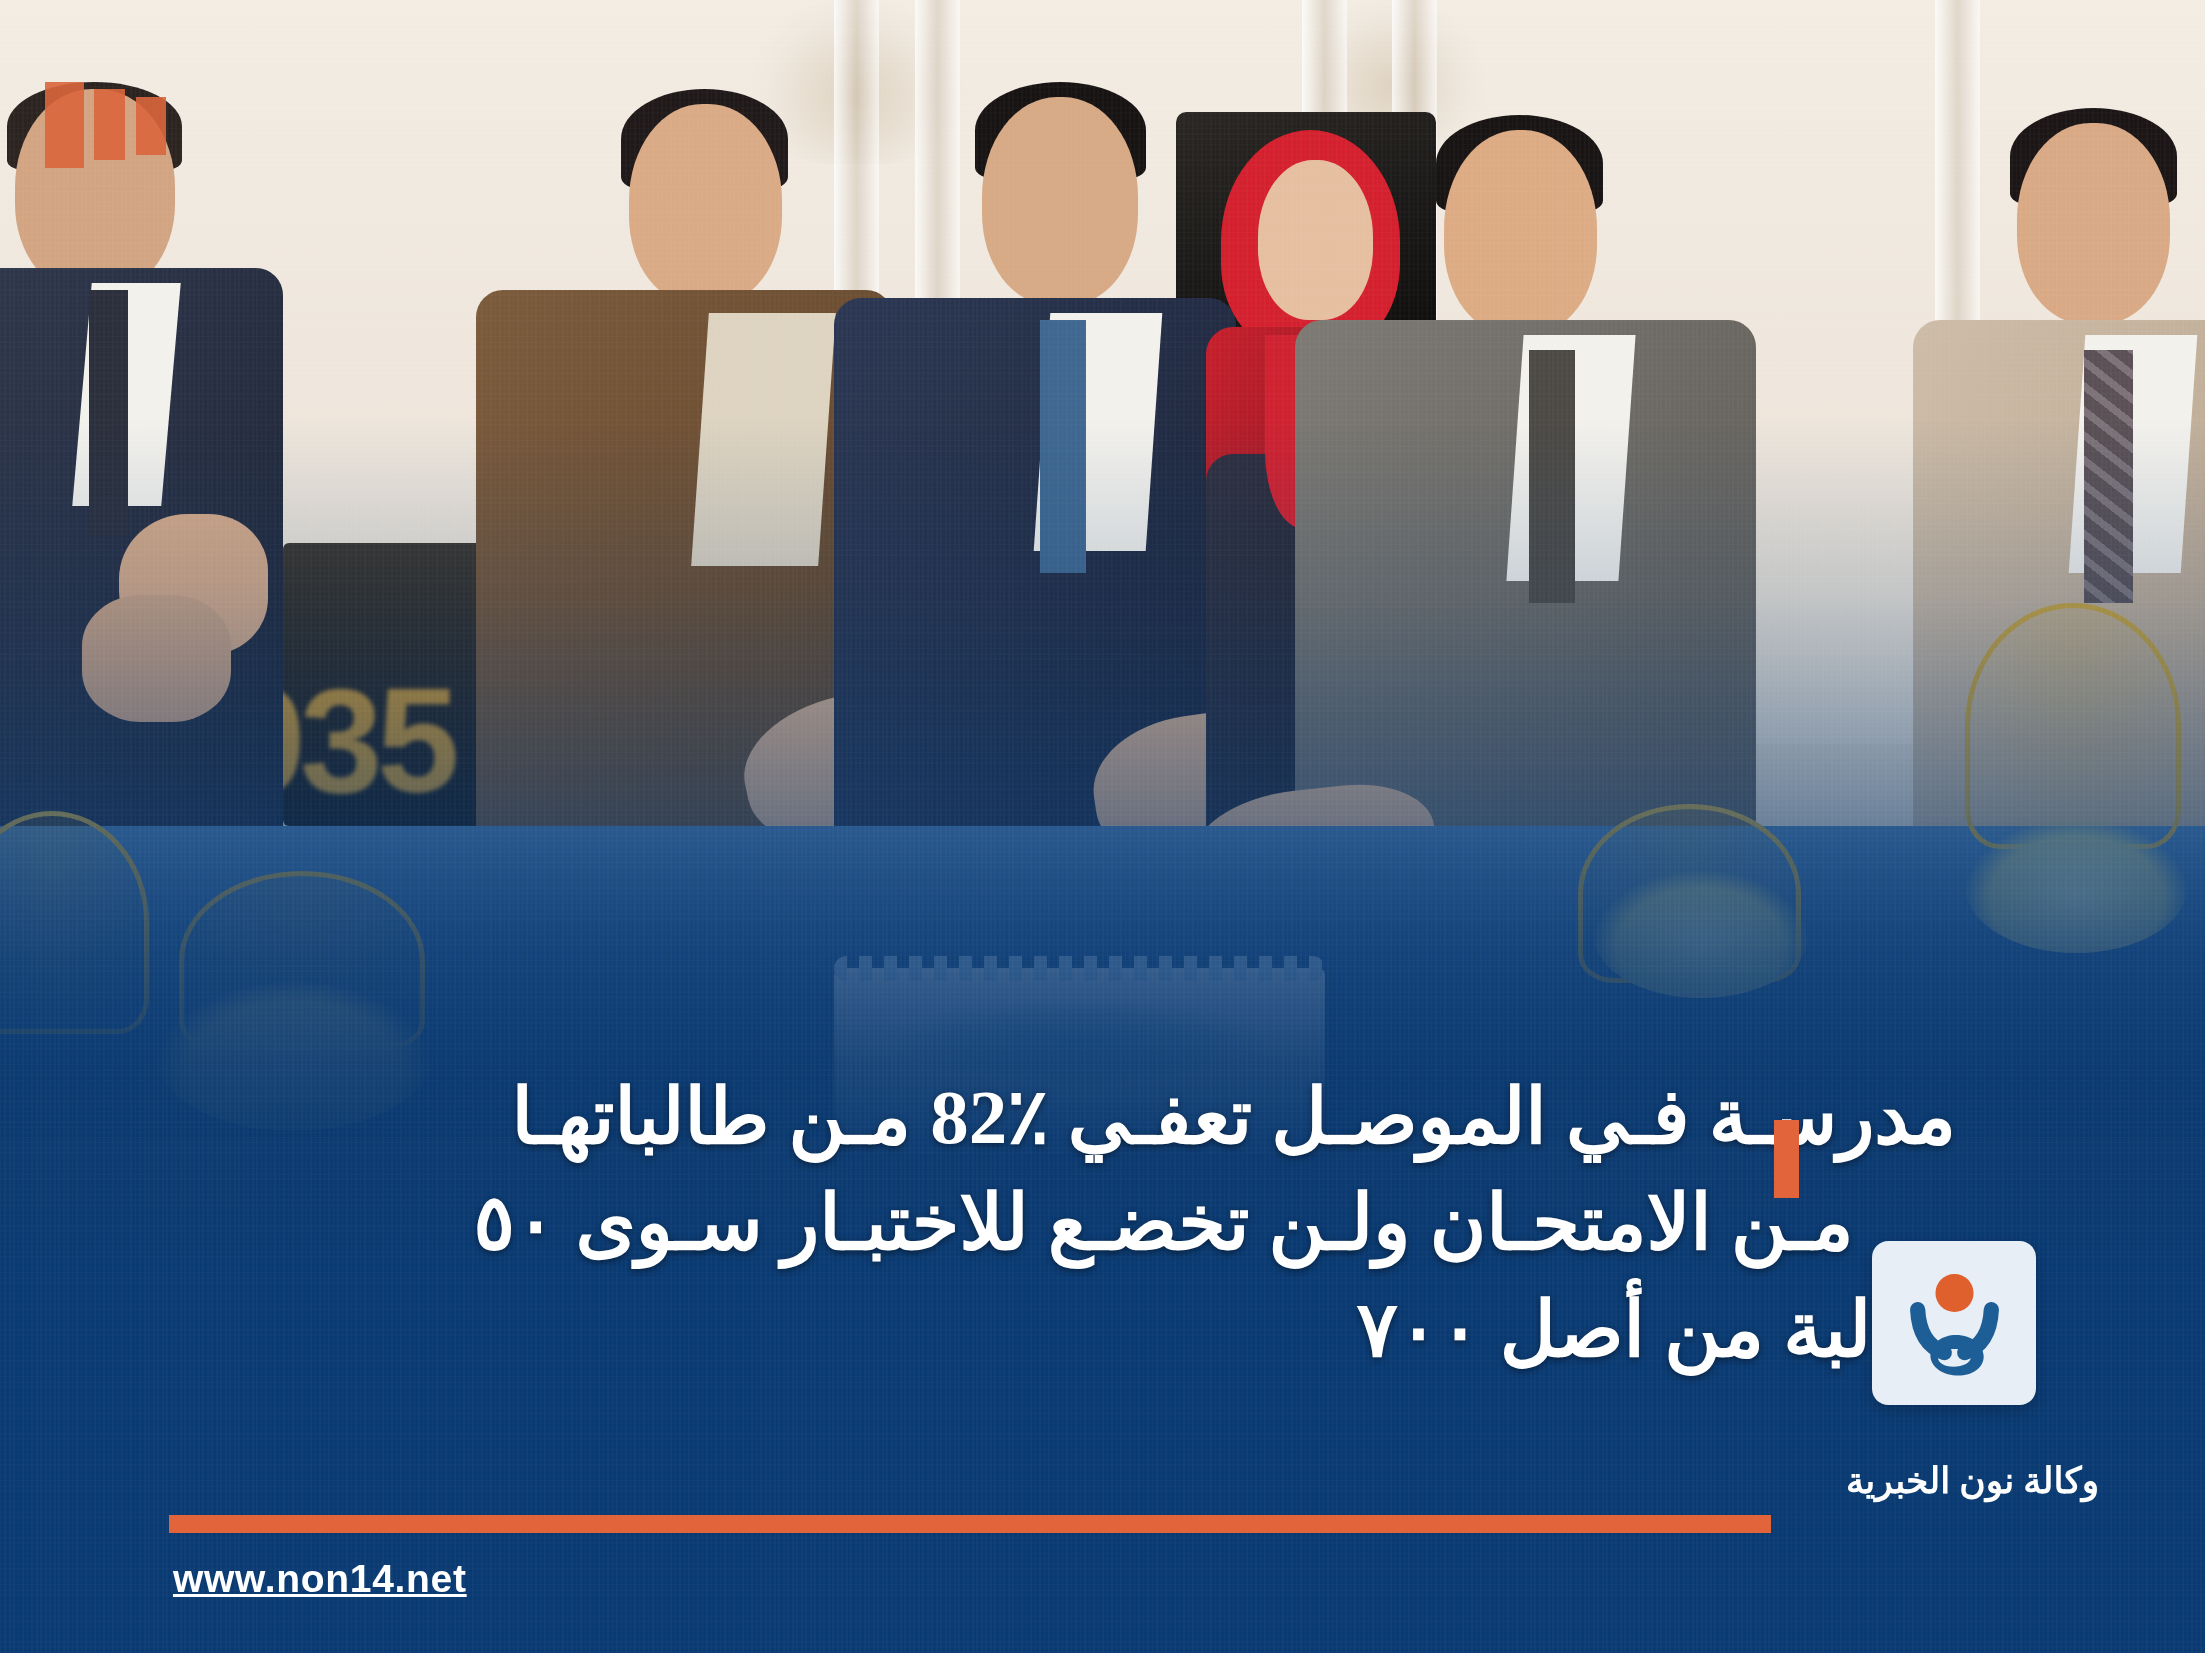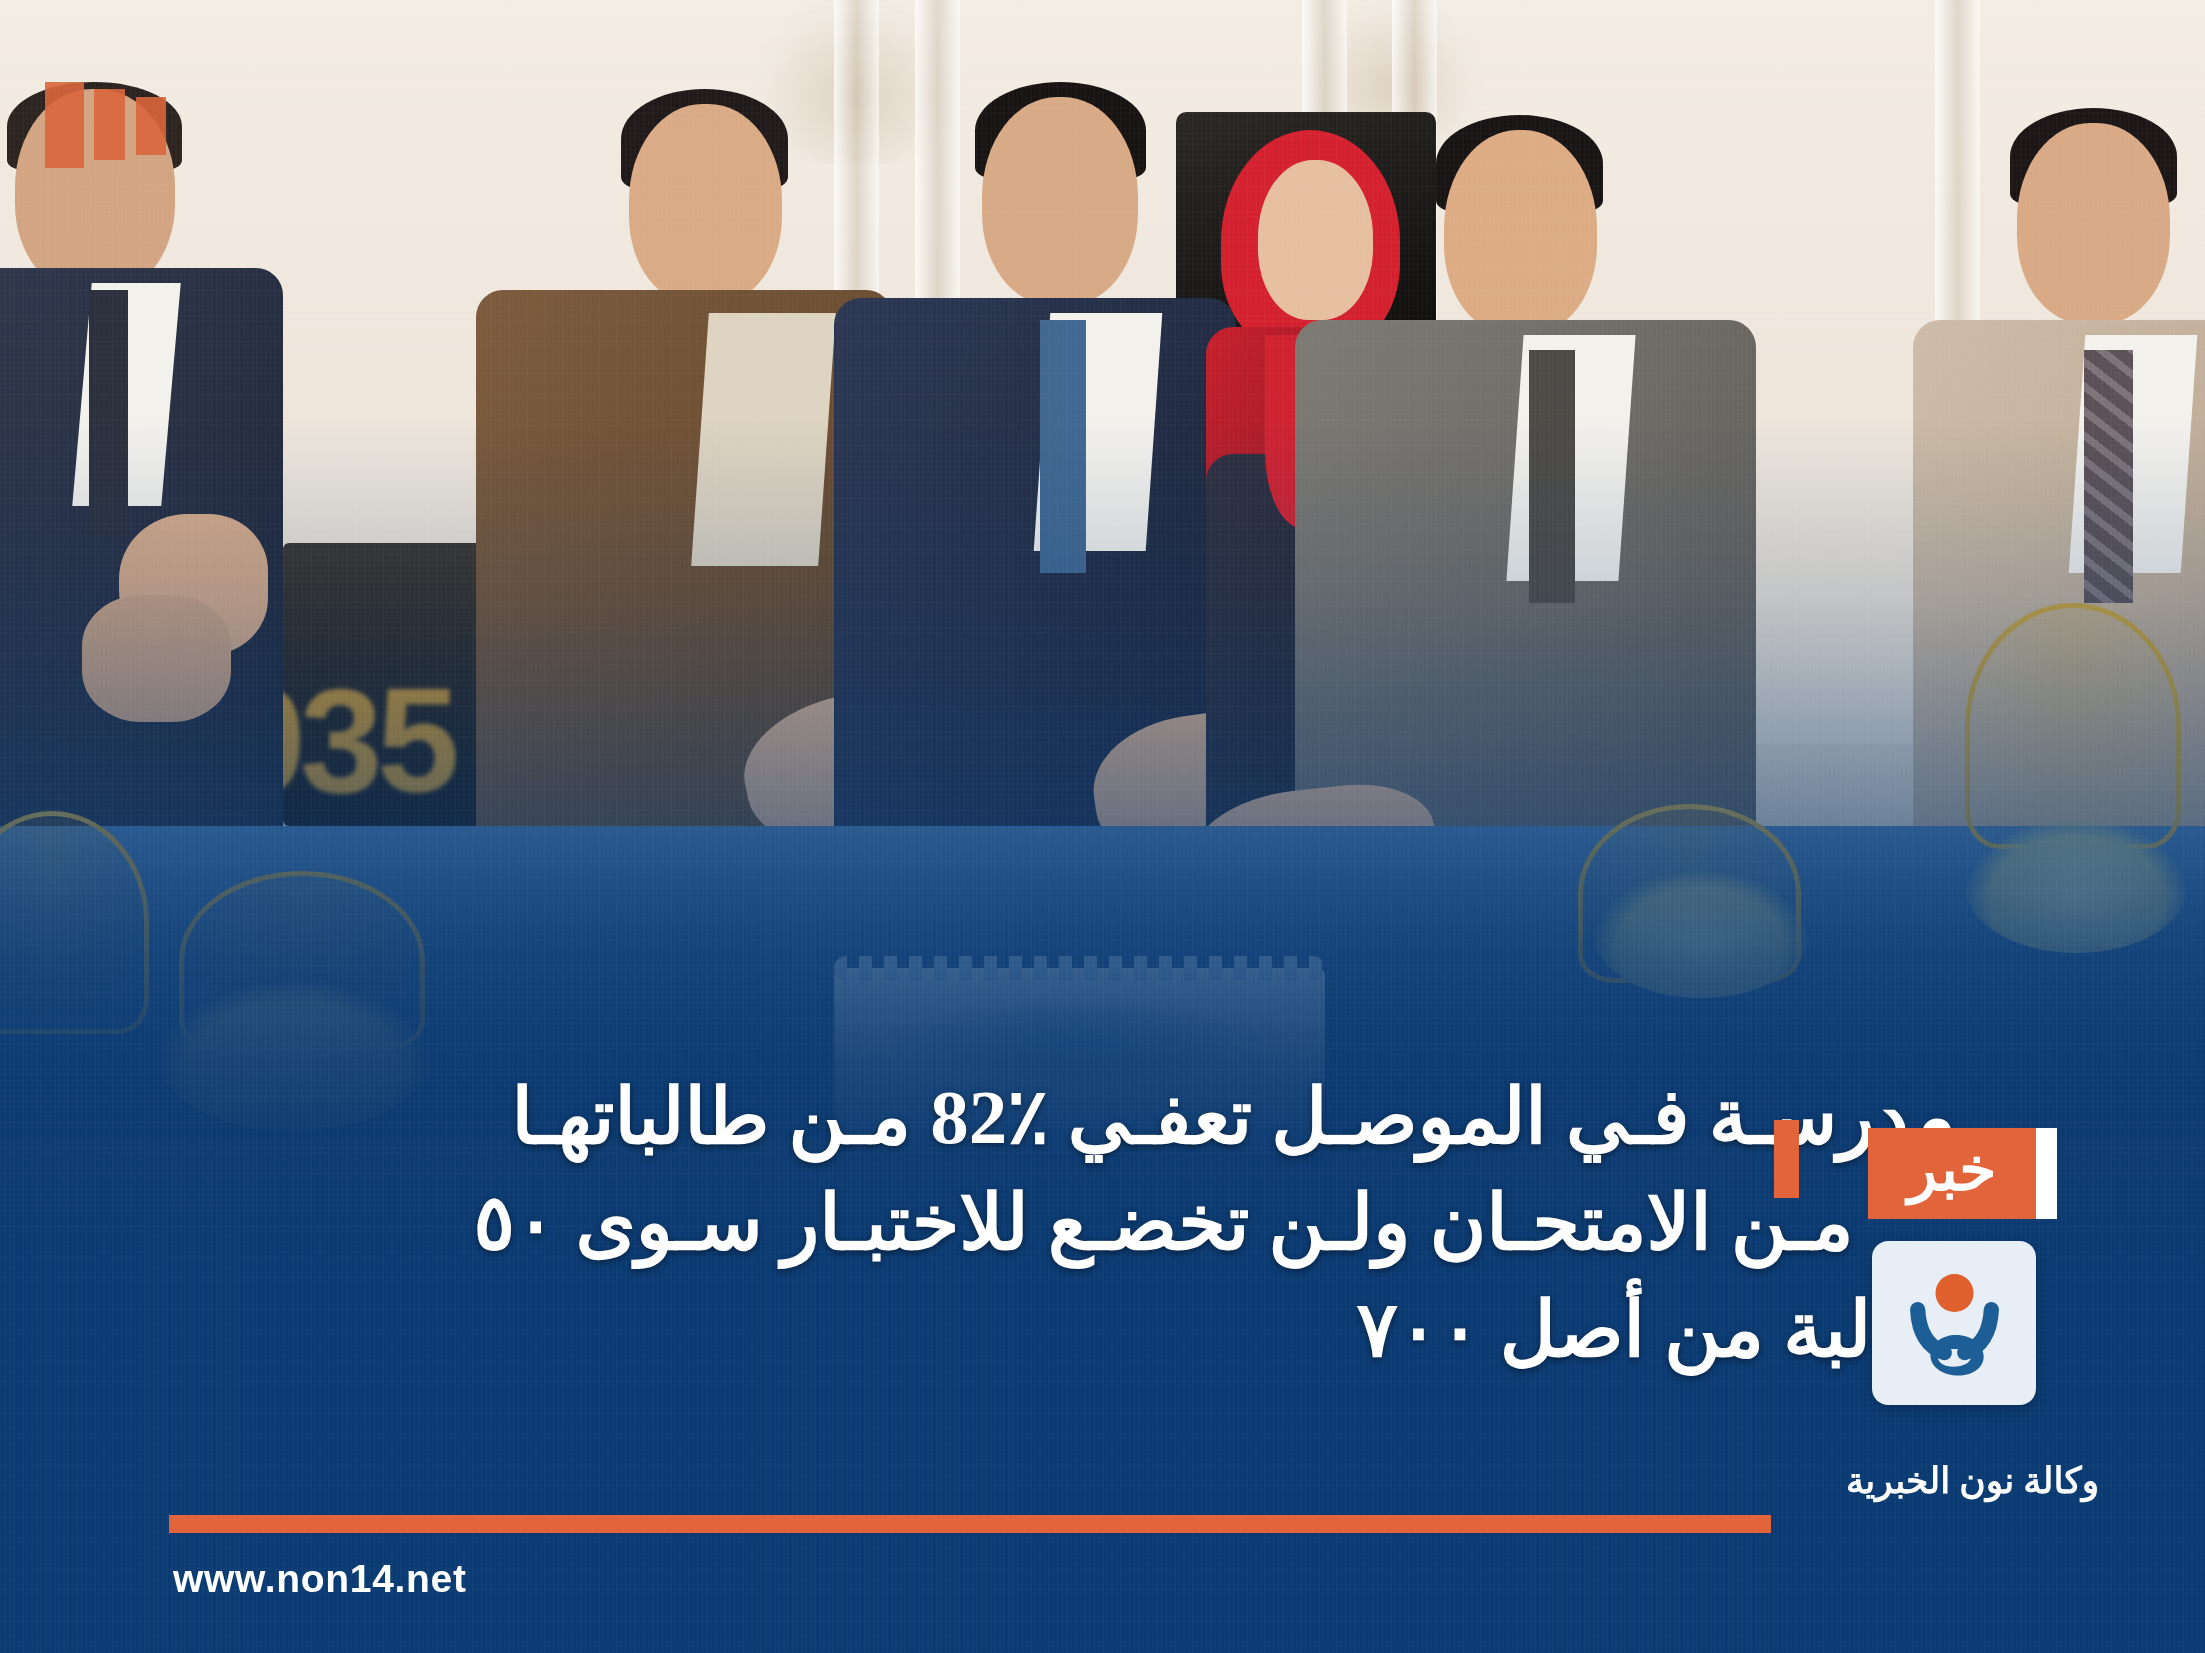--- a/index.html
+++ b/index.html
@@ -115,21 +115,21 @@
   .logo-svg { width:127px; height:127px; display:block; }
 
   .agency { position:absolute; left:1779px; top:1460px; width:387px; text-align:center;
             direction:rtl; color:#ffffff; font-family:"Liberation Serif",serif;
             font-weight:bold; font-size:36px; letter-spacing:0px; }
 
   
   .rule { position:absolute; left:169px; top:1515px; width:1602px; height:18px; background:#e2643a; }
   .url  { position:absolute; left:173px; top:1557px; color:#ffffff;
           font-family:"Liberation Sans", sans-serif; font-weight:bold; font-size:39px;
-          letter-spacing:0.7px; }
+          letter-spacing:0.7px;text-decoration:underline; }
 </style>
 </head>
 <body>
 
 <div class="card">
 
   <div class="photo">
     <div class="wall"></div>
     <div class="moulding"></div>
     <div class="moulding2"></div>
@@ -220,24 +220,20 @@
     <i></i>
   </div>
 
   <div class="headline">
     <div class="l1">مدرسـة فـي الموصـل تعفـي ٪82 مـن طالباتهـا</div>
     <div class="l2">مـن الامتحـان ولـن تخضـع للاختبـار سـوى ٥٠</div>
     <div class="l3">طالبة من أصل ٧٠٠</div>
   </div>
 
   <div class="accent-vert"></div>
-  <div class="badge-wrap">
-    <div class="badge">خبر</div>
-    <div class="badge-tick"></div>
-  </div>
 
   <div class="logo-tile">
     <svg class="logo-svg" viewBox="0 0 200 200">
       <circle cx="100" cy="52" r="30" fill="#df5f2d"></circle>
       <path d="M42 78 C44 120 62 138 84 146" stroke="#1d5e96" stroke-width="24" fill="none" stroke-linecap="round"></path>
       <path d="M158 78 C156 120 138 138 116 146" stroke="#1d5e96" stroke-width="24" fill="none" stroke-linecap="round"></path>
       <path d="M62 150 C62 130 82 118 102 118 C128 118 146 134 146 152
                C146 170 128 182 106 182 C84 182 62 170 62 150 Z
                M92 140 C80 140 74 148 74 154 C74 162 84 168 98 168
                C114 168 126 162 126 152 C126 144 114 140 100 140 Z" fill="#1d5e96"></path>

